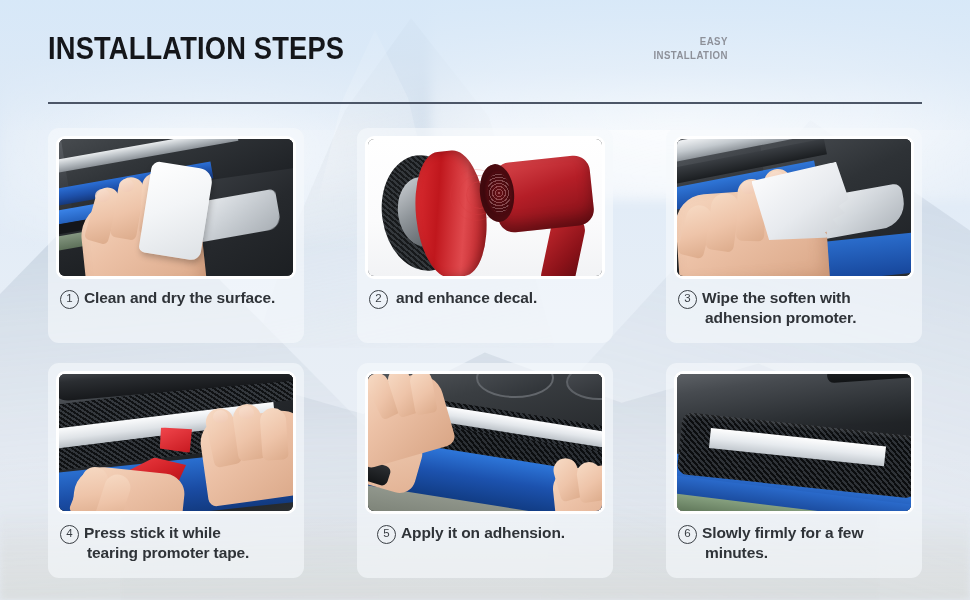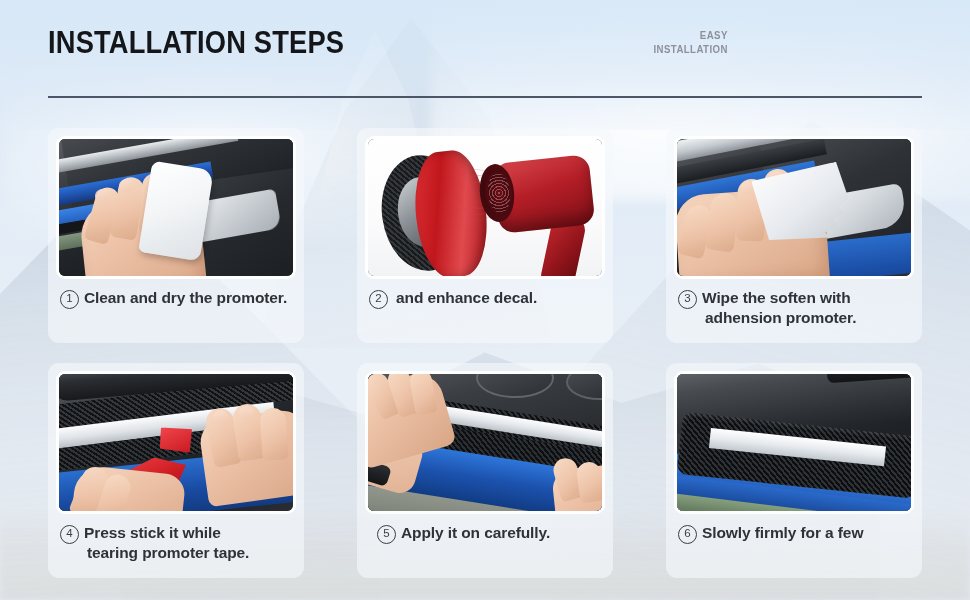--- a/index.html
+++ b/index.html
@@ -88,21 +88,21 @@
   }
   .top-wash {
     position: absolute;
     left: 0; top: 0; width: 970px; height: 130px;
     background: linear-gradient(180deg, rgba(215,232,248,0.95) 0%, rgba(219,233,247,0.70) 55%, rgba(225,236,248,0.20) 100%);
   }
 
   
   .header {
     position: absolute;
-    left: 0; top: 0;
+    left: 0; top: 6px;
     width: 776px; height: 110px;
     z-index: 5;
   }
   .page-title {
     position: absolute;
     left: 48px; top: 26px;
     font-size: 31px;
     line-height: 34px;
     font-weight: 700;
     letter-spacing: 0.2px;
@@ -622,21 +622,21 @@
           <div class="finger p1-f4"></div>
           <div class="nail" style="left:36px; top:50px;"></div>
           <div class="nail" style="left:60px; top:40px;"></div>
           <div class="nail" style="left:86px; top:36px;"></div>
           <div class="nail" style="left:110px; top:42px;"></div>
           <div class="p1-cloth"></div>
         </div>
       </div>
       <div class="step-caption">
         <span class="circ-num">1</span>
-        <span class="cap-text">Clean and dry the promoter.</span>
+        <span class="cap-text">Clean and dry the surface.</span>
       </div>
     </div>
 
     <div class="step-card">
       <div class="step-photo">
         <div class="photo-inner">
           <div class="p2-bg"></div>
           <div class="p2-roll-outer"></div>
           <div class="p2-roll-in"></div>
           <div class="p2-tape"></div>
@@ -736,21 +736,21 @@
           <div class="finger p5-f1"></div>
           <div class="finger p5-f2"></div>
           <div class="finger p5-f3"></div>
           <div class="hand p5-hand-r"></div>
           <div class="finger p5-f4"></div>
           <div class="finger p5-f5"></div>
         </div>
       </div>
       <div class="step-caption indent">
         <span class="circ-num">5</span>
-        <span class="cap-text">Apply it on carefully.</span>
+        <span class="cap-text">Apply it on adhension.</span>
       </div>
     </div>
 
     <div class="step-card">
       <div class="step-photo">
         <div class="photo-inner">
           <div class="sill-bg"></div>
           <div class="p6-ground"></div>
           <div class="p6-ground2"></div>
           <div class="p6-blue1 stripe"></div>
@@ -759,18 +759,19 @@
           <div class="p6-top"></div>
           <div class="p6-slot"></div>
           <div class="p6-carbon-frame"></div>
           <div class="p6-silverplate"></div>
         </div>
       </div>
       <div class="step-caption">
         <span class="circ-num">6</span>
         <span class="cap-text">
           <span>Slowly firmly for a few</span>
+          <span class="l2">minutes.</span>
         </span>
       </div>
     </div>
 
   </div>
 </div>
 
 </body></html>

